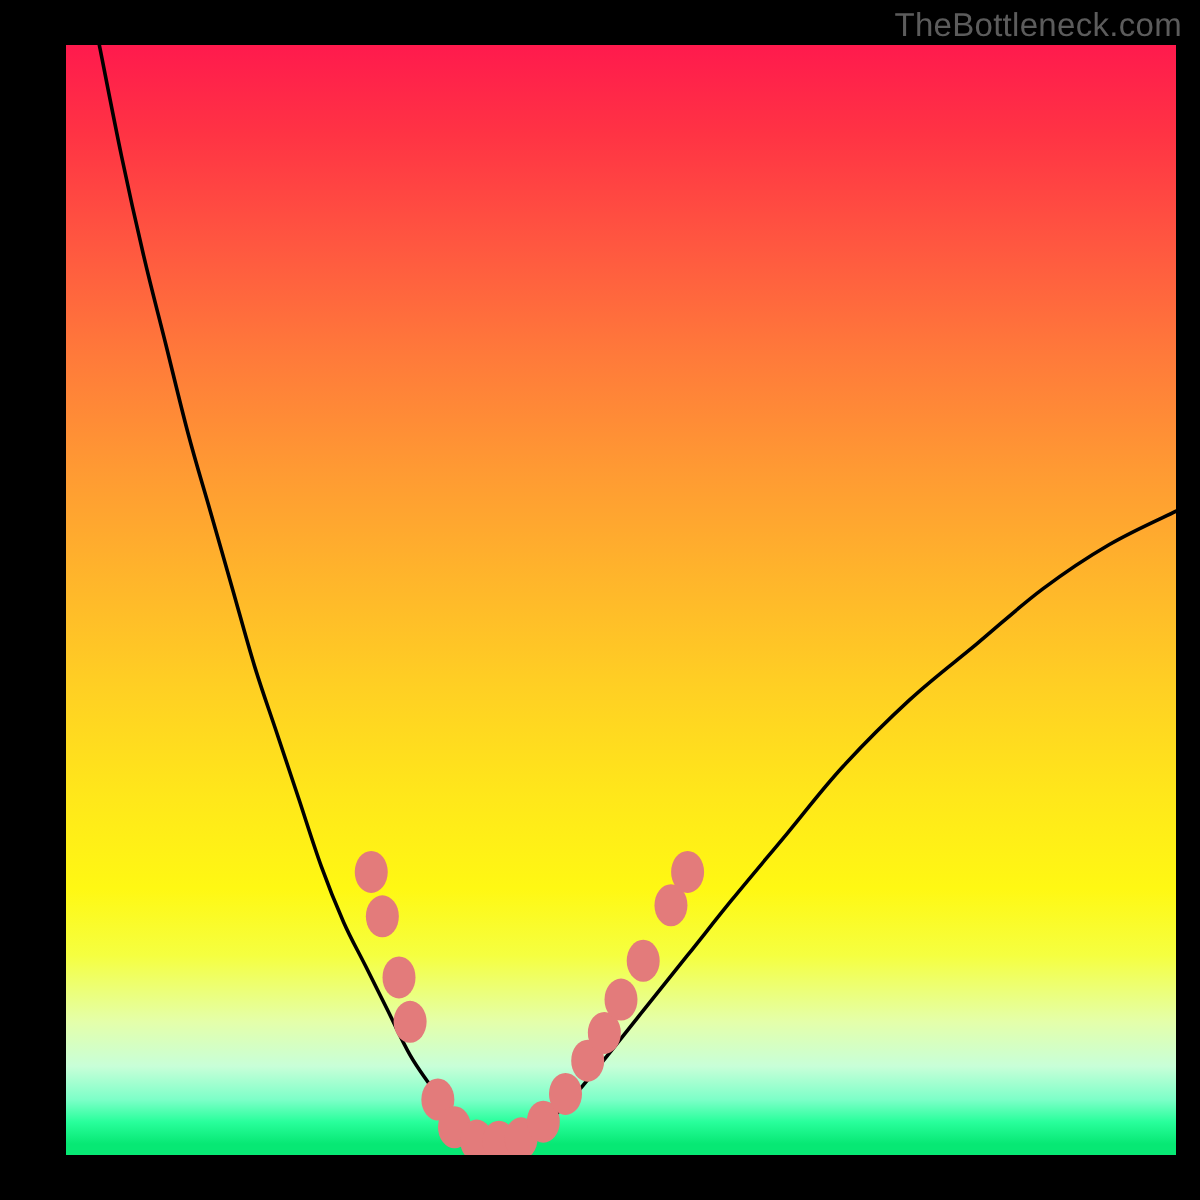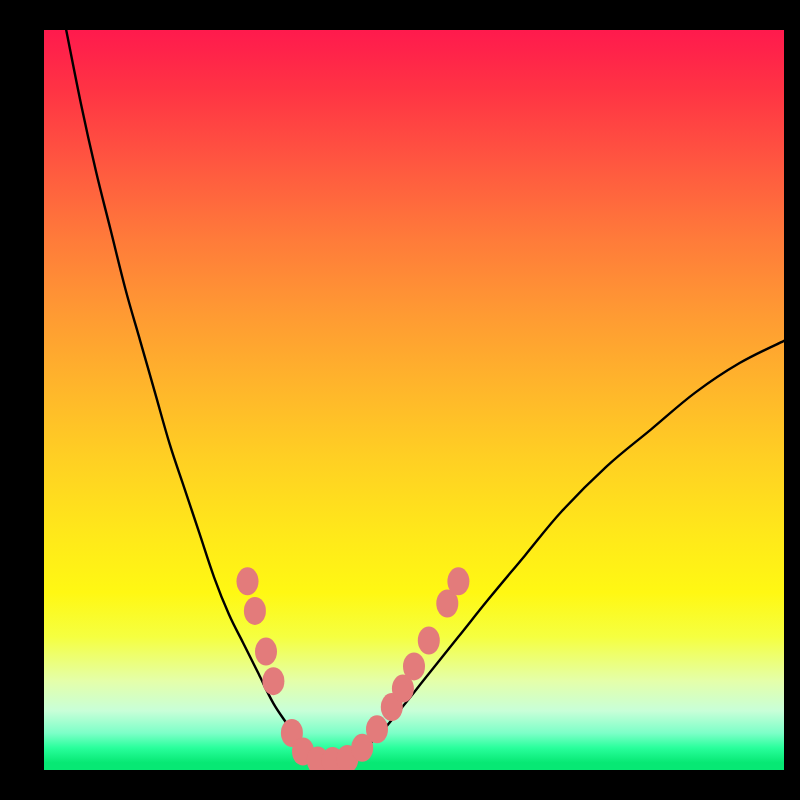--- a/index.html
+++ b/index.html
@@ -78,13 +78,14 @@
           <ellipse cx="333.0" cy="699.3" rx="11" ry="14" fill="#e37b7b" stroke="#d86a6a" stroke-width="0"></ellipse>
           <ellipse cx="347.8" cy="677.1" rx="11" ry="14" fill="#e37b7b" stroke="#d86a6a" stroke-width="0"></ellipse>
           <ellipse cx="358.9" cy="658.6" rx="11" ry="14" fill="#e37b7b" stroke="#d86a6a" stroke-width="0"></ellipse>
           <ellipse cx="370.0" cy="636.4" rx="11" ry="14" fill="#e37b7b" stroke="#d86a6a" stroke-width="0"></ellipse>
           <ellipse cx="384.8" cy="610.5" rx="11" ry="14" fill="#e37b7b" stroke="#d86a6a" stroke-width="0"></ellipse>
           <ellipse cx="403.3" cy="573.5" rx="11" ry="14" fill="#e37b7b" stroke="#d86a6a" stroke-width="0"></ellipse>
           <ellipse cx="414.4" cy="551.3" rx="11" ry="14" fill="#e37b7b" stroke="#d86a6a" stroke-width="0"></ellipse>
         </g>
     </svg>
   </div>
+  <div class="watermark">TheBottleneck.com</div>
 </div>
 
 </body></html>

